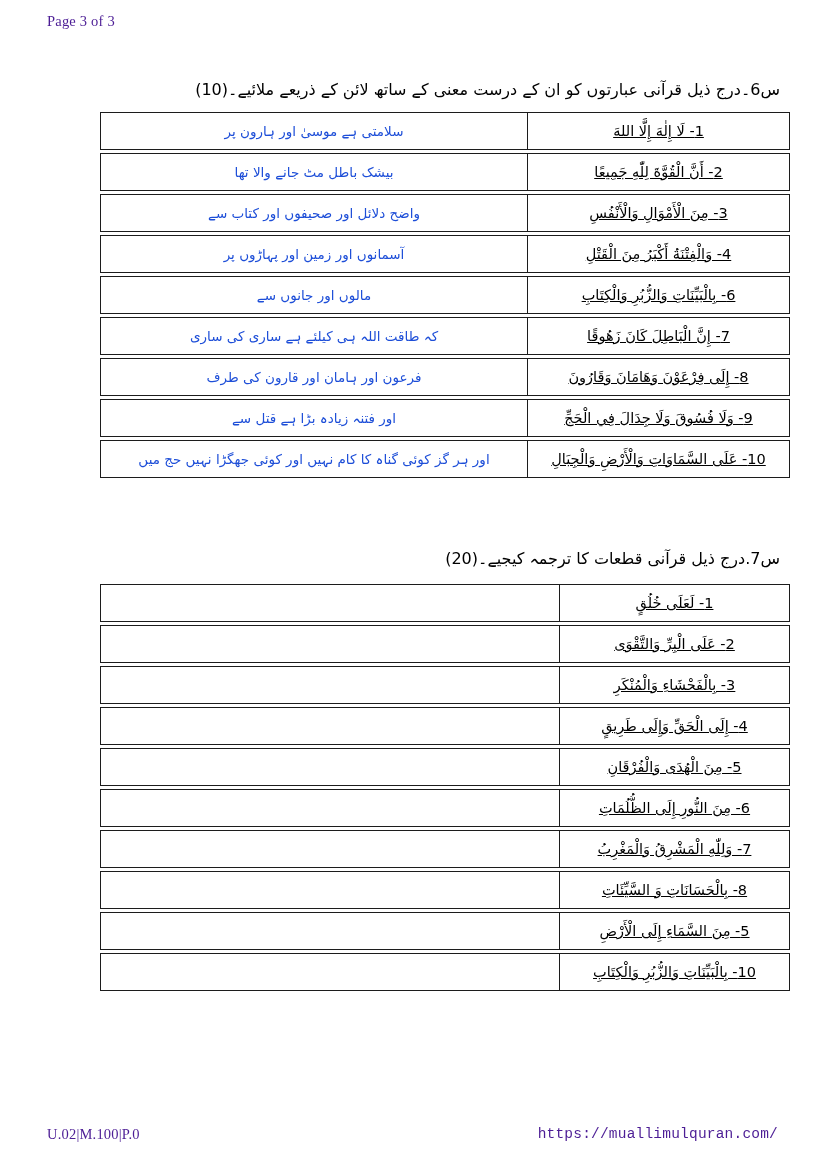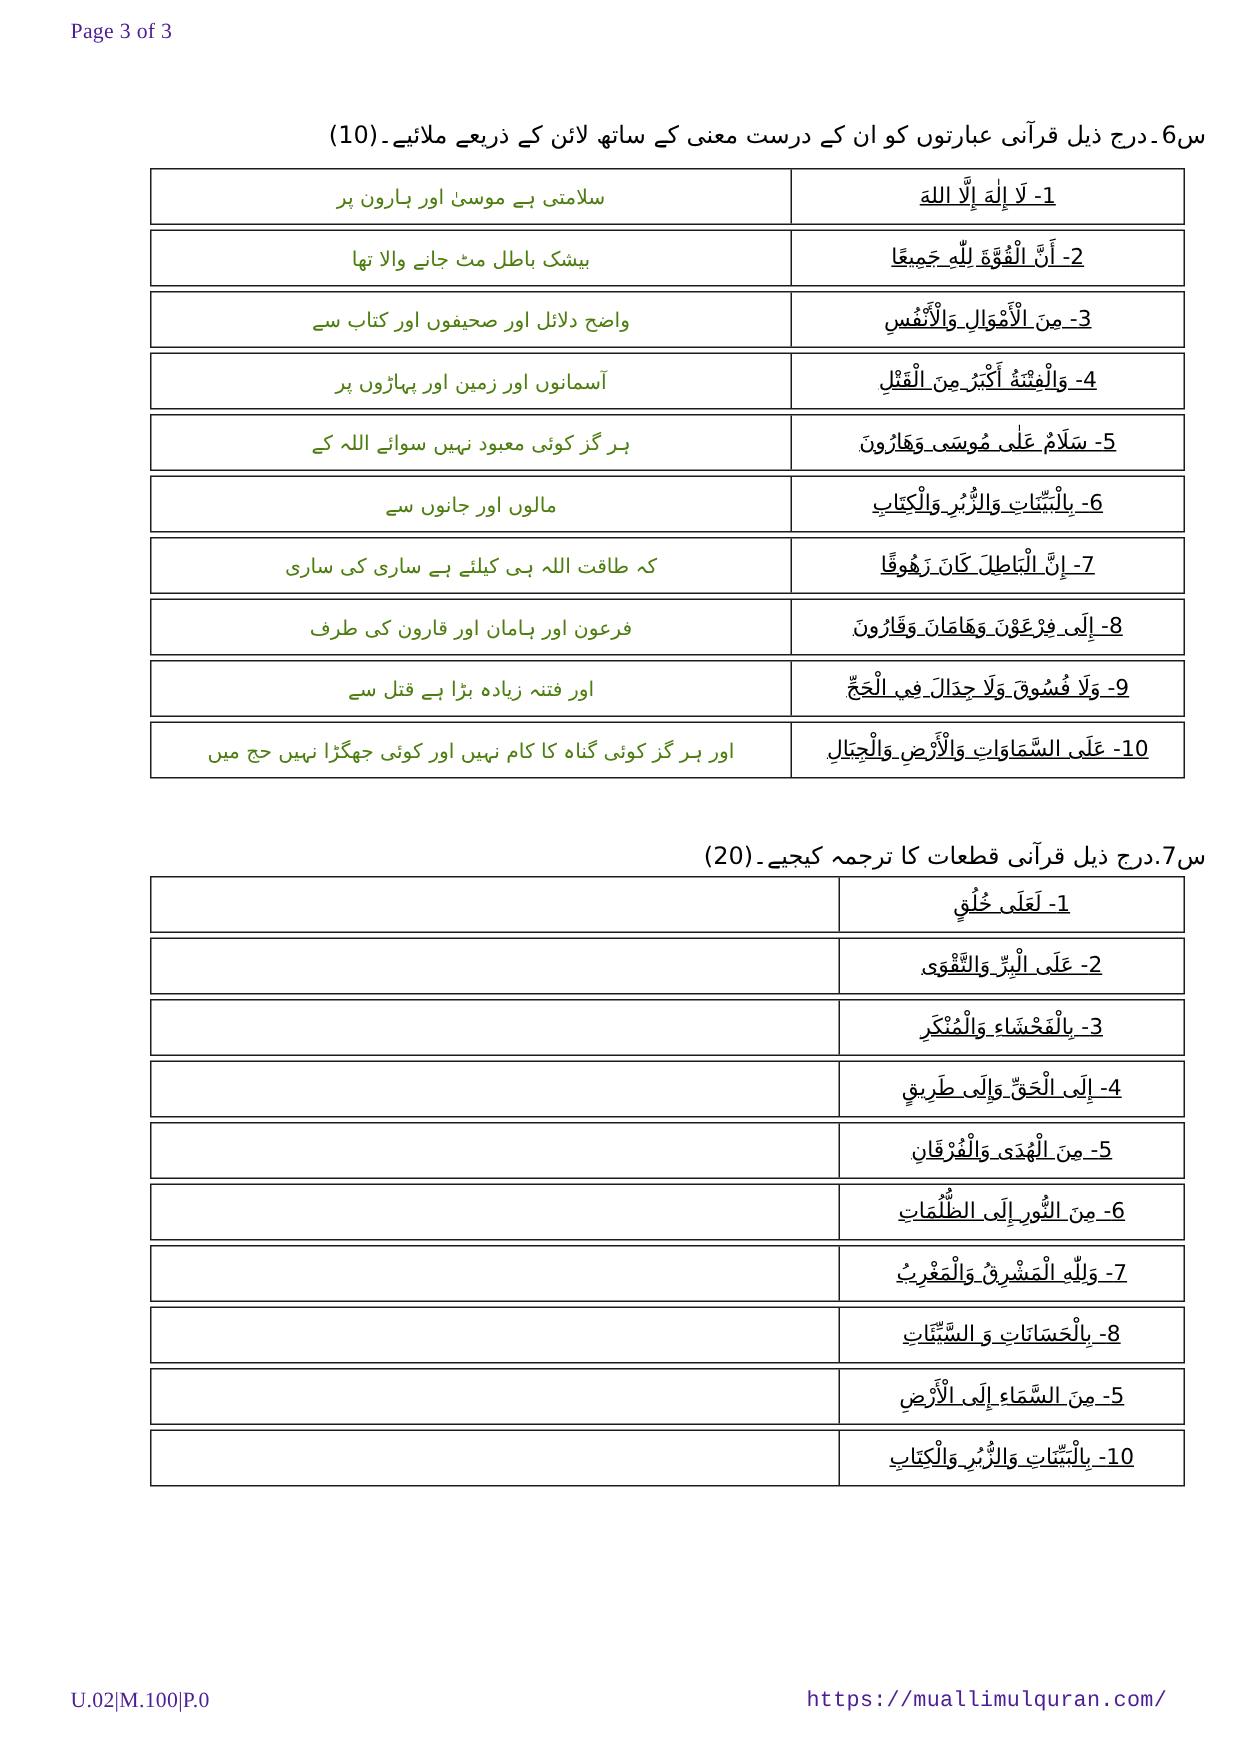--- a/index.html
+++ b/index.html
@@ -4,37 +4,37 @@
 <style>
   html, body { margin:0; padding:0; background:#ffffff; }
   .page {
     position:relative; width:828px; height:1170px; background:#ffffff;
     font-family:"Liberation Serif", serif; overflow:hidden;
   }
   .meta { color:#4c1d95; font-size:14.5px; letter-spacing:0.2px; }
   .page-header { position:absolute; left:47px; top:13px; }
 
   .q-heading {
-    position:absolute; right:24px; direction:rtl; white-space:nowrap;
+    position:absolute; right:48px; direction:rtl; white-space:nowrap;
     font-family:"DejaVu Sans", sans-serif; font-size:16px; color:#000;
   }
   #q6-heading { top:80px; }
-  #q7-heading { top:549px;margin-top:12px; }
+  #q7-heading { top:549px; }
 
   .qtable { position:absolute; left:100px; width:690px; }
   #q6-table { top:112px; }
   #q7-table { top:584px; }
 
   .trow {
     display:flex; height:38px; margin-bottom:3px; box-sizing:border-box;
     border:1px solid #1c1c1c; background:#fff;
   }
   .cell-left {
     flex:1; display:flex; align-items:center; justify-content:center;
-    direction:rtl; font-family:"DejaVu Sans", sans-serif; font-size:13.5px; color:#4d7c0f;
+    direction:rtl; font-family:"DejaVu Sans", sans-serif; font-size:13.5px; color:#1d4ed8;
     overflow:hidden; padding:0 6px;
   }
   .cell-arabic {
     display:flex; align-items:center; justify-content:center;
     border-left:1px solid #1c1c1c; box-sizing:border-box;
     direction:rtl; font-family:"DejaVu Sans", sans-serif; font-size:14.5px; color:#000;
     overflow:hidden; padding:0 4px;text-decoration:underline;
   }
   #q6-table .cell-arabic { width:262px; }
   #q7-table .cell-arabic { width:230px; }
@@ -60,24 +60,20 @@
       <div class="cell-left">بیشک باطل مٹ جانے والا تھا</div>
       <div class="cell-arabic">2- أَنَّ الْقُوَّةَ لِلّٰهِ جَمِيعًا</div>
     </div>
     <div class="trow">
       <div class="cell-left">واضح دلائل اور صحیفوں اور کتاب سے</div>
       <div class="cell-arabic">3- مِنَ الْأَمْوَالِ وَالْأَنْفُسِ</div>
     </div>
     <div class="trow">
       <div class="cell-left">آسمانوں اور زمین اور پہاڑوں پر</div>
       <div class="cell-arabic">4- وَالْفِتْنَةُ أَكْبَرُ مِنَ الْقَتْلِ</div>
-    </div>
-    <div class="trow">
-      <div class="cell-left">ہر گز کوئی معبود نہیں سوائے اللہ کے</div>
-      <div class="cell-arabic">5- سَلَامٌ عَلٰى مُوسَى وَهَارُونَ</div>
     </div>
     <div class="trow">
       <div class="cell-left">مالوں اور جانوں سے</div>
       <div class="cell-arabic">6- بِالْبَيِّنَاتِ وَالزُّبُرِ وَالْكِتَابِ</div>
     </div>
     <div class="trow">
       <div class="cell-left">کہ طاقت اللہ ہی کیلئے ہے ساری کی ساری</div>
       <div class="cell-arabic">7- إِنَّ الْبَاطِلَ كَانَ زَهُوقًا</div>
     </div>
     <div class="trow">

